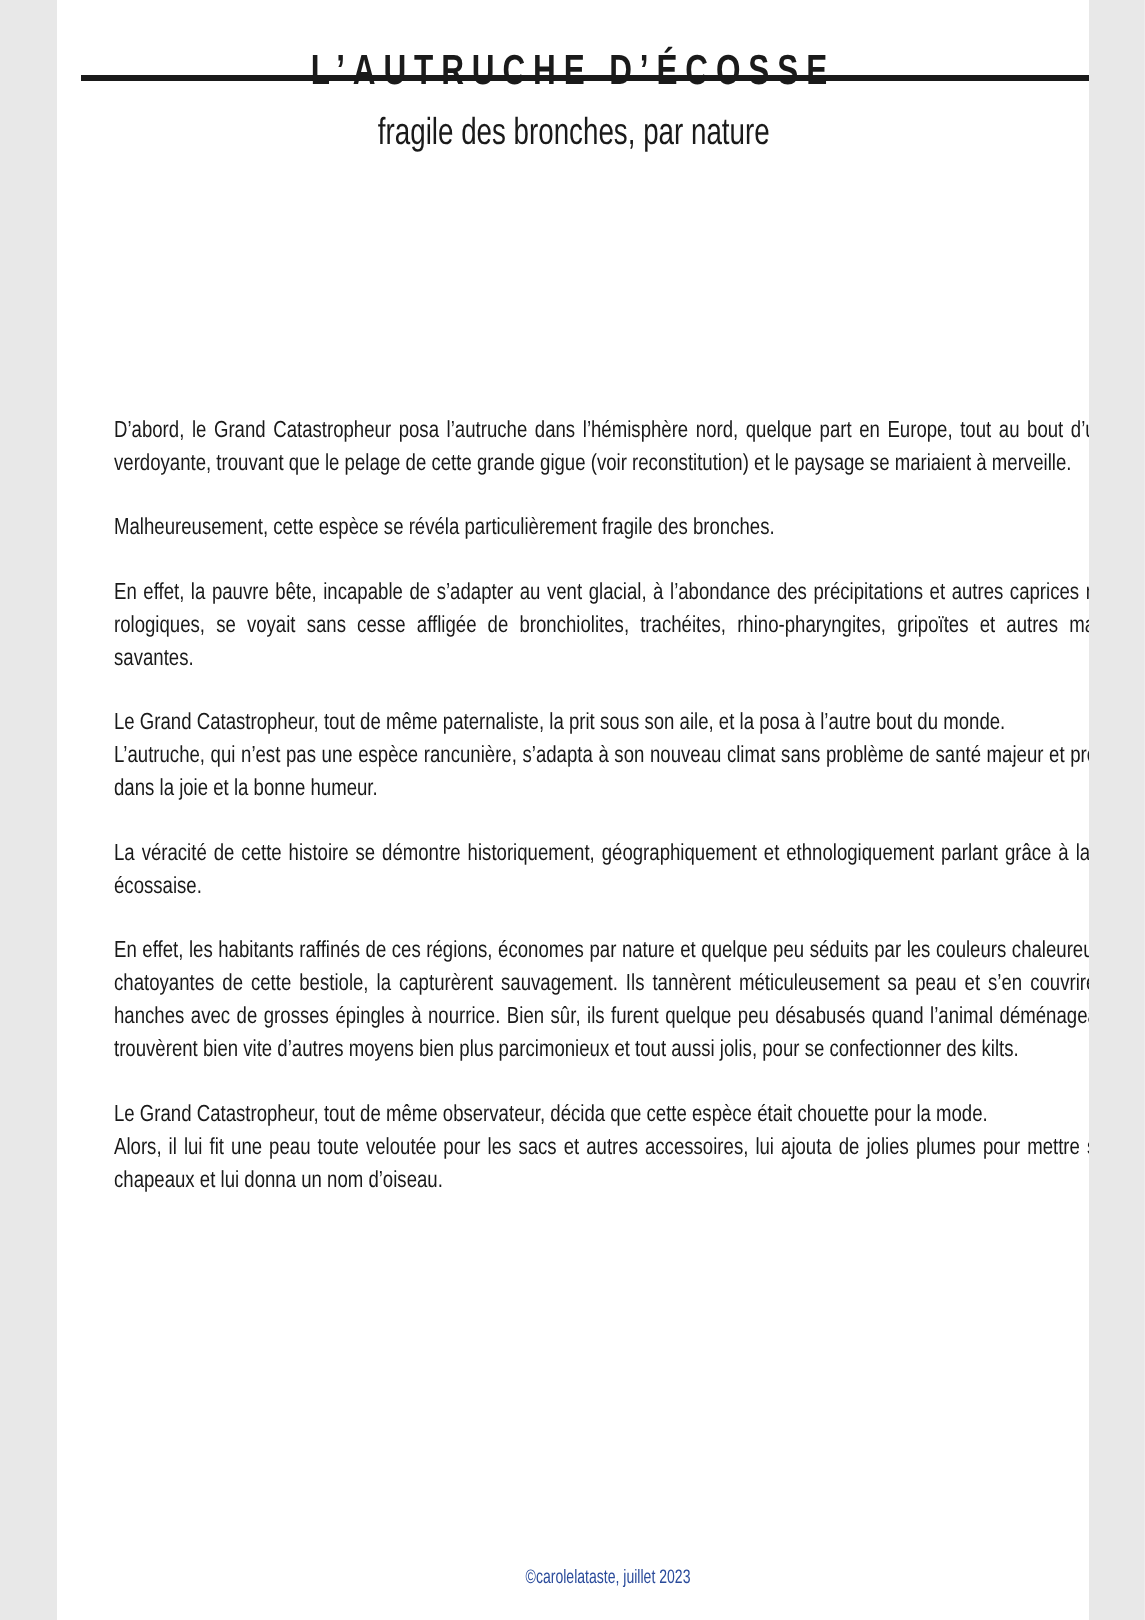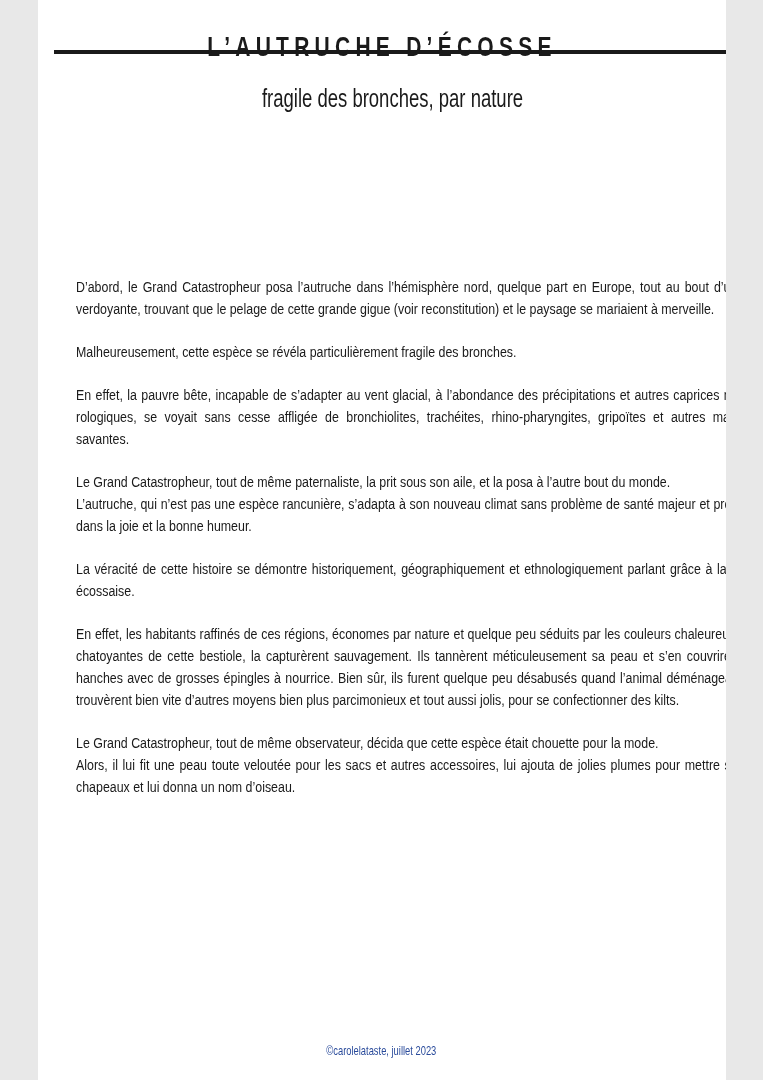--- a/index.html
+++ b/index.html
@@ -38,21 +38,21 @@
     display: inline-block;
     transform: scaleX(0.75);
     letter-spacing: 7px;
     white-space: nowrap;
   }
   .subtitle {
     position: absolute;
     top: 72px;
     left: 0;
     width: 100%;
-    margin: 11px;
+    margin: 1px;
     text-align: center;
     font-size: 25px;
     line-height: 30px;
     font-weight: normal;
   }
   .subtitle .condense {
     display: inline-block;
     transform: scaleX(0.74);
     white-space: nowrap;
   }
@@ -77,20 +77,21 @@
   
   .footer {
     position: absolute;
     top: 1043px;
     left: 0;
     width: 100%;
     text-align: center;
     font-size: 13px;
     line-height: 16px;
     color: var(--credit, #2a4b9b);
+    padding-left: 24px;
   }
   .footer .condense {
     display: inline-block;
     transform: scaleX(0.72);
     white-space: nowrap;
   }
 </style>
 </head>
 <body>
 

